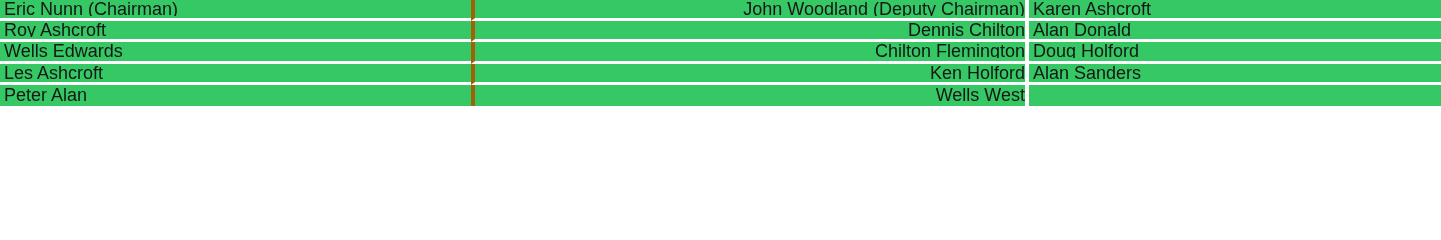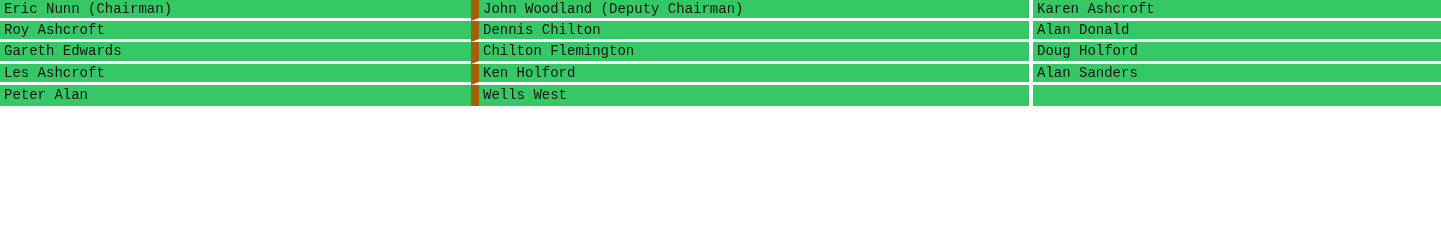--- a/index.html
+++ b/index.html
@@ -21,37 +21,37 @@
     border-spacing: 0;
     background: #ffffff;
     table-layout: fixed;
   }
   #members-table tr {
     height: 21.2px;
   }
   #members-table td {
     background: #35c864;
     color: #161616;
-    font-size: 14px;
+    font-size: 18px;
     line-height: 14px;
-    font-family: Liberation Mono, monospace;
+    font-family: Liberation Sans, sans-serif;
     padding: 2px 0 2px 4px;
     margin: 0;
     vertical-align: middle;
     white-space: nowrap;
     overflow: hidden;
     text-overflow: clip;
     border-bottom: 3px solid #ffffff;
     border-right: 0;
   }
   #members-table tr:last-child td {
     border-bottom: 0;
   }
   #members-table td.col-1 { width: 467px; }
-  #members-table td.col-2 { width: 546px; border-left: 8px solid #a16207; }
+  #members-table td.col-2 { width: 546px; border-left: 4px solid #a16207; text-align: right; }
   #members-table td.col-3 { width: 424px; border-left: 4px solid #ffffff; }
   .cell-text {
     display: block;
     overflow: hidden;
     white-space: nowrap;
   }
 </style>
 </head>
 <body>
 
@@ -74,21 +74,21 @@
         </td>
       <td class="col-2">
           <span class="cell-text">Dennis Chilton</span>
         </td>
       <td class="col-3">
           <span class="cell-text">Alan Donald</span>
         </td>
     </tr>
     <tr>
       <td class="col-1">
-          <span class="cell-text">Gareth Edwards</span>
+          <span class="cell-text">Wells Edwards</span>
         </td>
       <td class="col-2">
           <span class="cell-text">Chilton Flemington</span>
         </td>
       <td class="col-3">
           <span class="cell-text">Doug Holford</span>
         </td>
     </tr>
     <tr>
       <td class="col-1">

